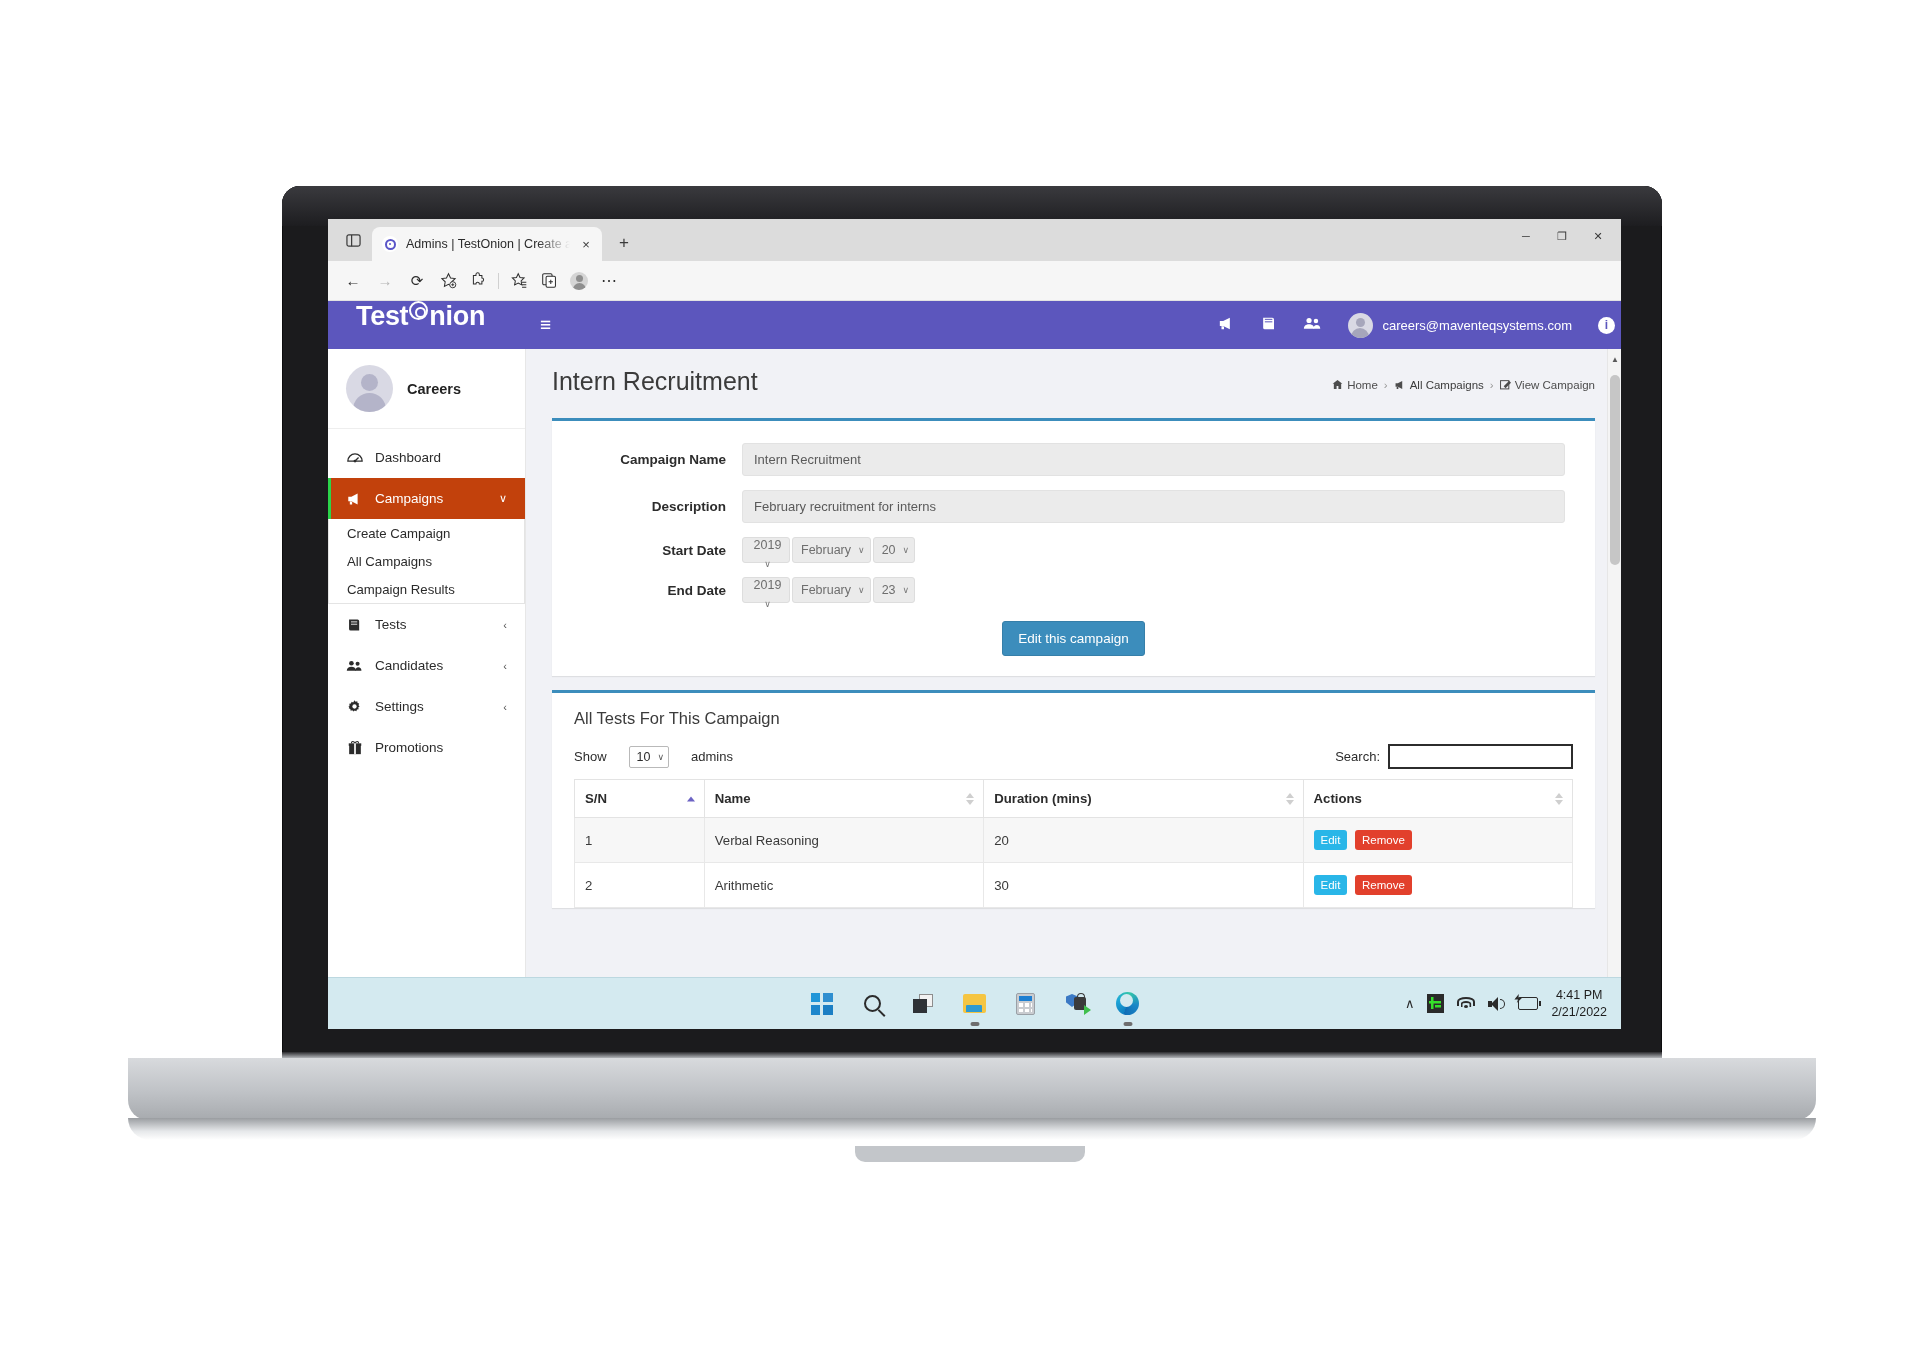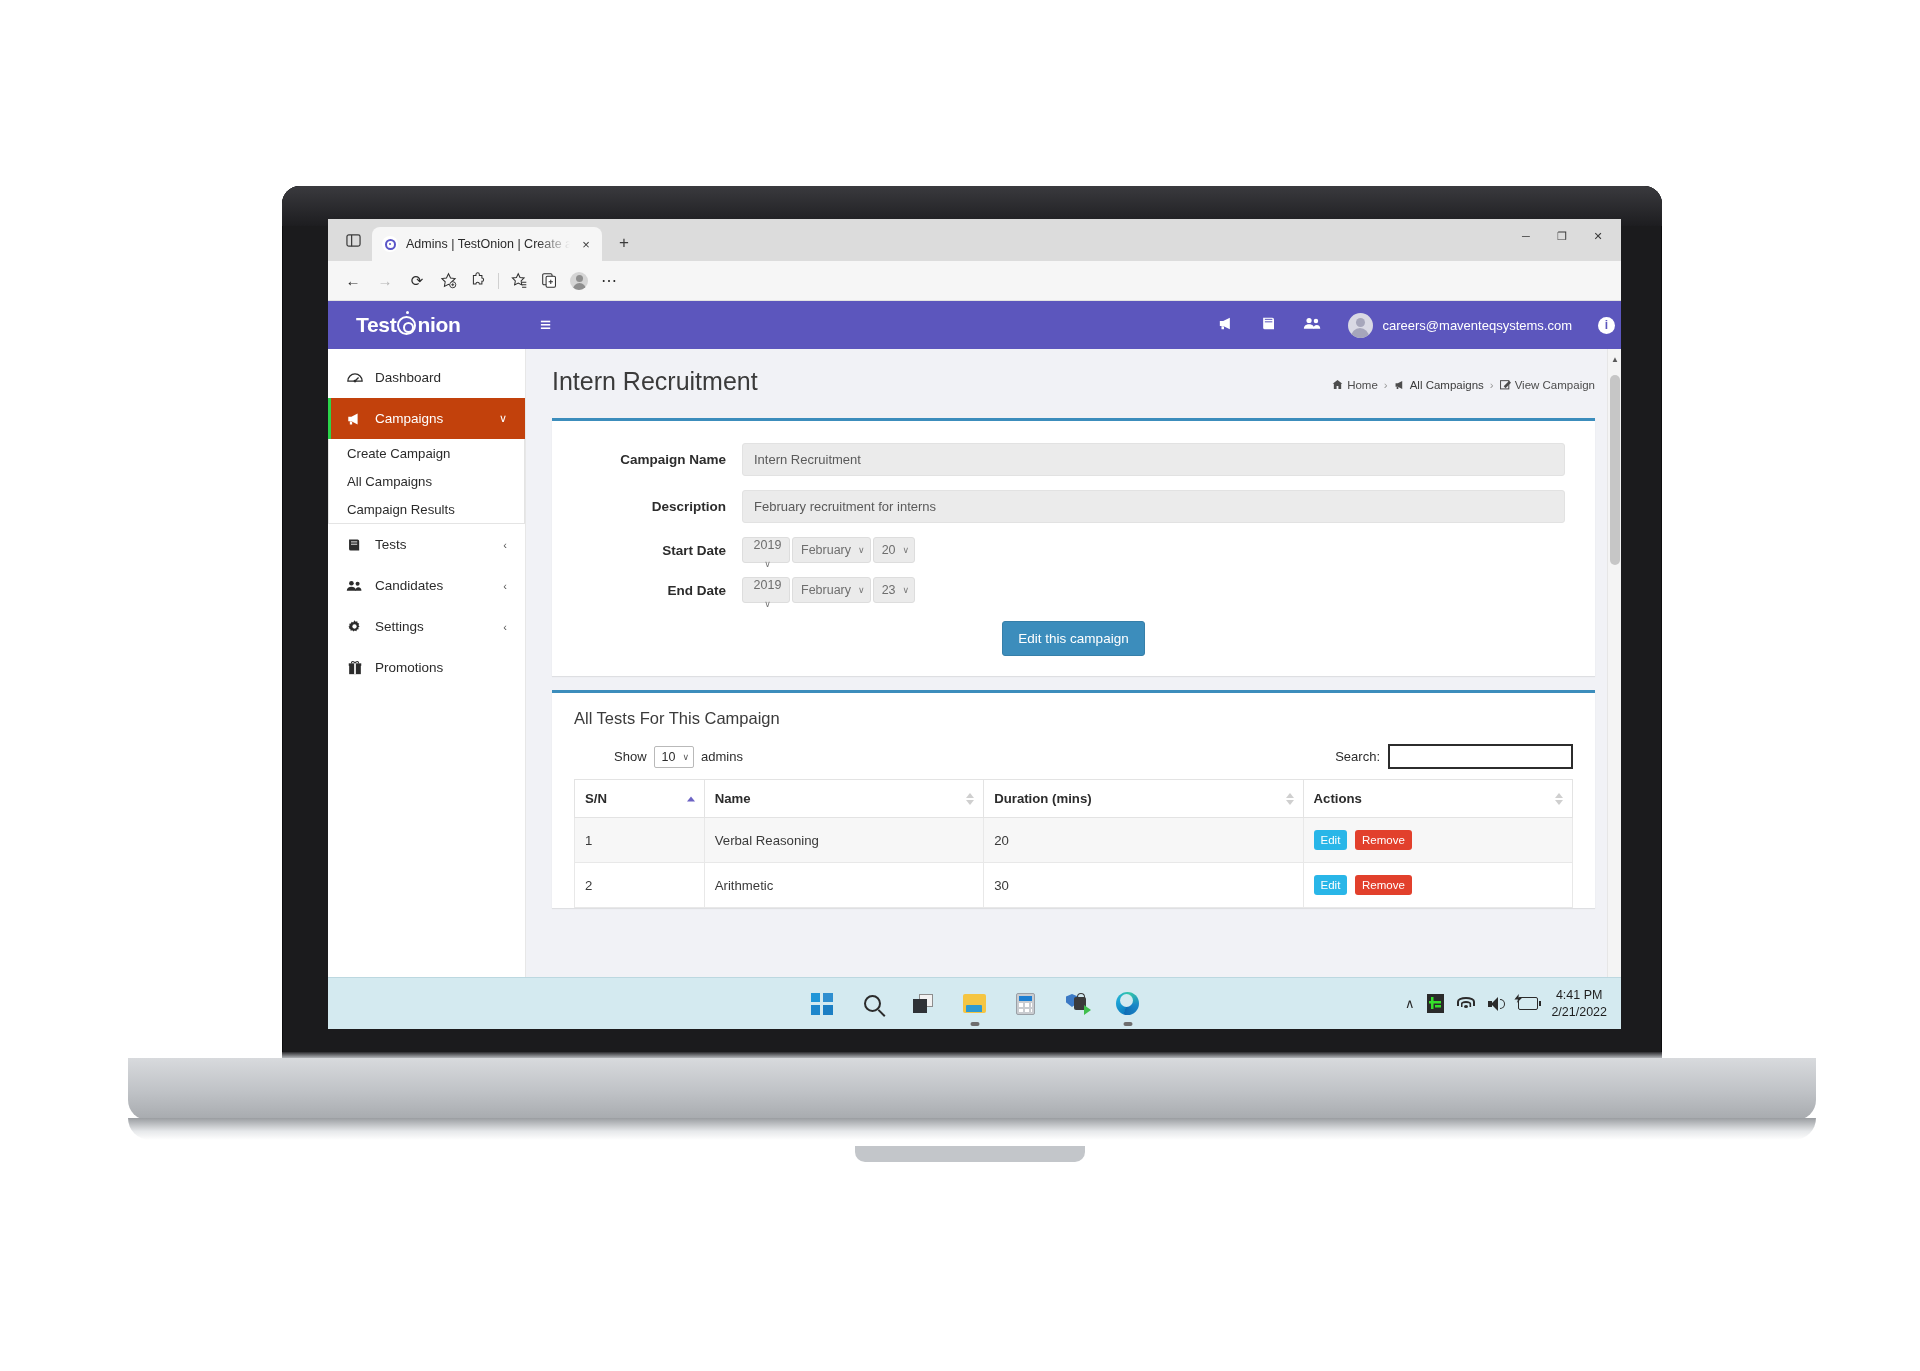--- a/index.html
+++ b/index.html
@@ -113,22 +113,22 @@
   .tb-avatar::before{content:"";position:absolute;left:5.5px;top:3px;width:7px;height:7px;border-radius:50%;background:#8f8f8f;}
   .tb-avatar::after{content:"";position:absolute;left:2.5px;top:11.5px;width:13px;height:9px;border-radius:7px 7px 0 0;background:#8f8f8f;}
 
   
   .viewport { flex:1; display:flex; flex-direction:column; overflow:hidden; position:relative; background:#fff;}
   .app-header {
     height: 48px; background:#5c56bd; display:flex; align-items:center;
     flex: 0 0 48px;
   }
   .brand {
-    width: 198px; height:100%; display:flex; align-items:center; padding-left:28px;
-    color:#fff; font-size:21px; font-weight:bold; letter-spacing:-0.3px;
+    width: 198px; height:100%; display:flex; align-items:flex-start; padding-left:28px;
+    color:#fff; font-size:27px; font-weight:bold; letter-spacing:-0.3px;
   }
   .brand-onion{ display:inline-block; width:19px;height:19px;border-radius:50%;
     border:2.2px solid #fff; position:relative; margin:0 1px; vertical-align:-2px;}
   .brand-onion::before{content:"";position:absolute;left:4px;top:4px;width:7px;height:7px;border-radius:50%;border:2px solid #fff;}
   .brand-onion::after{content:"";position:absolute;left:7px;top:-7px;width:3px;height:3px;border-radius:50%;background:#fff;}
   .hamburger { color:#fff; font-size:19px; padding: 0 14px; }
   .hdr-spacer{flex:1;}
   .hdr-icons{display:flex;align-items:center;gap:26px;padding-right:6px;color:#fff;font-size:15px;justify-content:flex-end;}
   .hdr-user{display:flex;align-items:center;gap:10px;color:#fff;font-size:13px;}
   .hdr-avatar{width:25px;height:25px;border-radius:50%;background:#d9d9e4;position:relative;overflow:hidden;}
@@ -199,21 +199,21 @@
     background:#3c8dbc; color:#fff; font-size:13.5px; padding:9px 15px;
     border-radius:3px; border:1px solid #367fa9; cursor:pointer;
   }
 
   .card2{
     background:#fff; margin-top:14px; border-top:3px solid #3c8dbc;
     box-shadow:0 1px 1px rgba(0,0,0,.08); padding: 16px 22px 0 22px;
   }
   .card2-title{ font-size:16.5px; color:#3b3b3b; padding-bottom:12px; }
   .table-tools{ display:flex; align-items:center; padding:4px 0 10px 0; font-size:13px; color:#2c2c2c;}
-  .show-grp{display:flex;align-items:center;gap:7px;margin-left:40px;}
+  .show-grp{display:flex;align-items:center;gap:22px;}
   .mini-sel{ height:22px; border:1px solid #b9b9b9; border-radius:2px; background:#fff;
     display:flex;align-items:center;gap:7px;padding:0 4px 0 7px;font-size:12.5px;color:#2c2c2c;}
   .mini-sel .caret{font-size:9px;color:#555;}
   .search-grp{margin-left:auto;display:flex;align-items:center;gap:8px;}
   .search-box{ width:185px;height:25px;border:2px solid #2c2c2c;background:#fff; }
 
   table{ width:100%; border-collapse:collapse; }
   thead th{
     text-align:left; font-size:13.2px; font-weight:bold; color:#2c2c2c;
     padding:11px 10px; border:1px solid #e3e3e3; background:#fff; position:relative;
@@ -425,20 +425,24 @@
               <span class="hdr-avatar"></span>
               <span>careers@maventeqsystems.com</span>
             </span>
             <span class="hdr-info">i</span>
           </div>
         </div>
 
         <div class="body-row">
 
           <div class="sidebar">
+            <div class="side-profile">
+              <span class="side-avatar"></span>
+              <span class="side-name">Careers</span>
+            </div>
 
             <div class="side-list">
 
               <div class="side-item">
                 <span class="side-icon">
                   <svg width="16" height="13" viewBox="0 0 18 14">
                       <path d="M1 11a8 8 0 0116 0z" fill="none" stroke="#2b2b2b" stroke-width="1.5"></path>
                       <circle cx="9" cy="11" r="1.6" fill="#2b2b2b"></circle>
                       <path d="M9 11l4-4" stroke="#2b2b2b" stroke-width="1.4"></path>
                     </svg>

